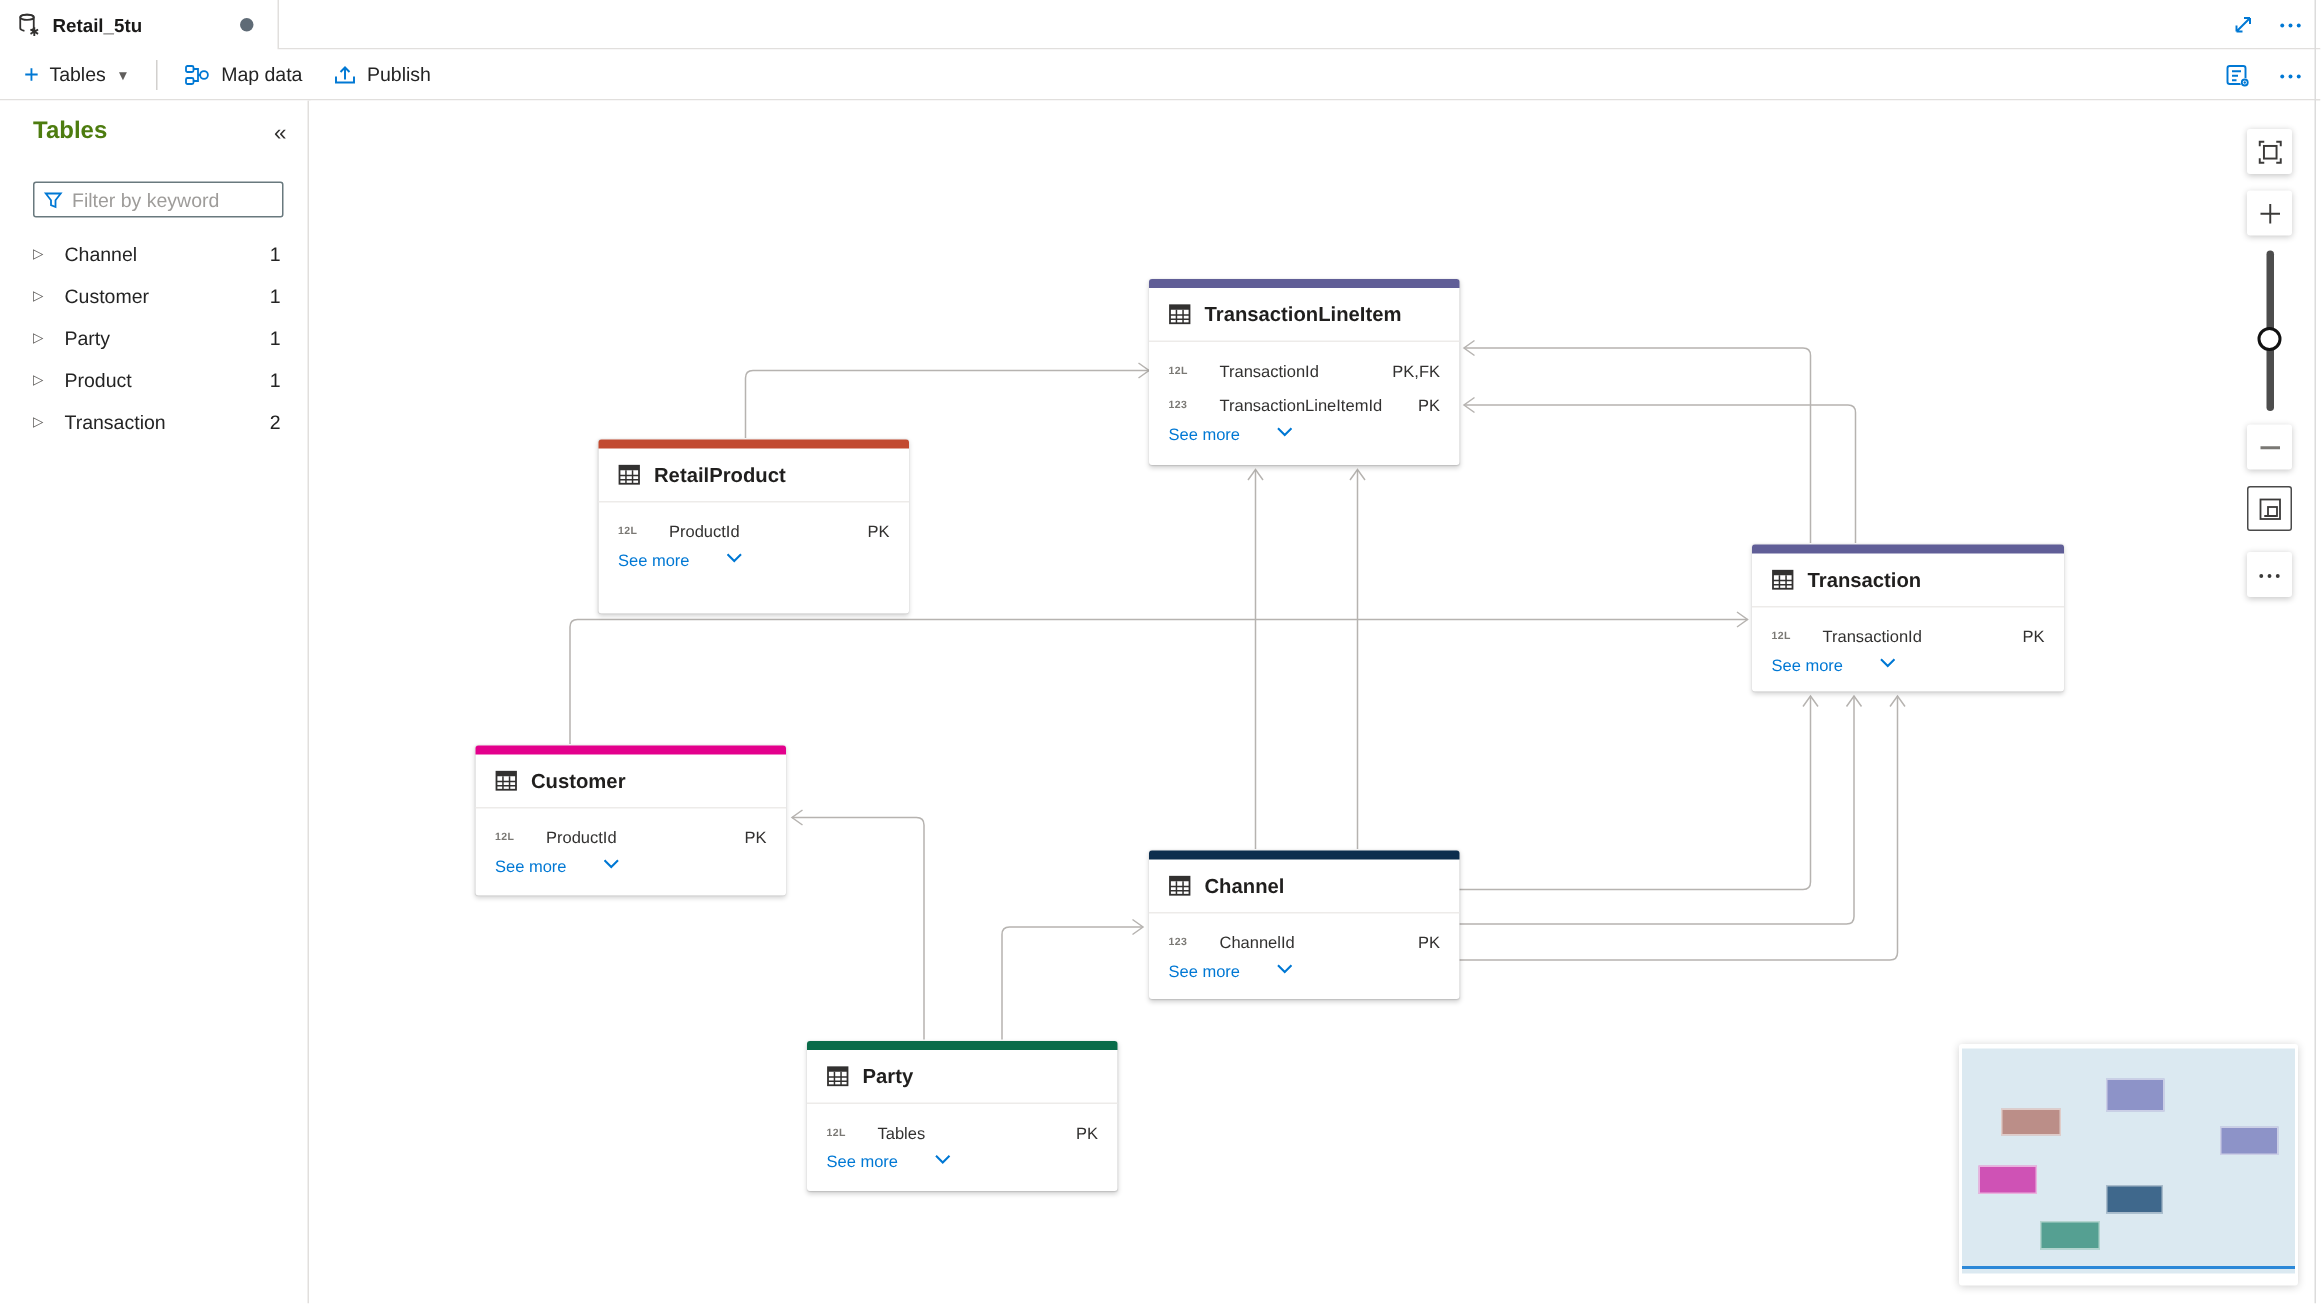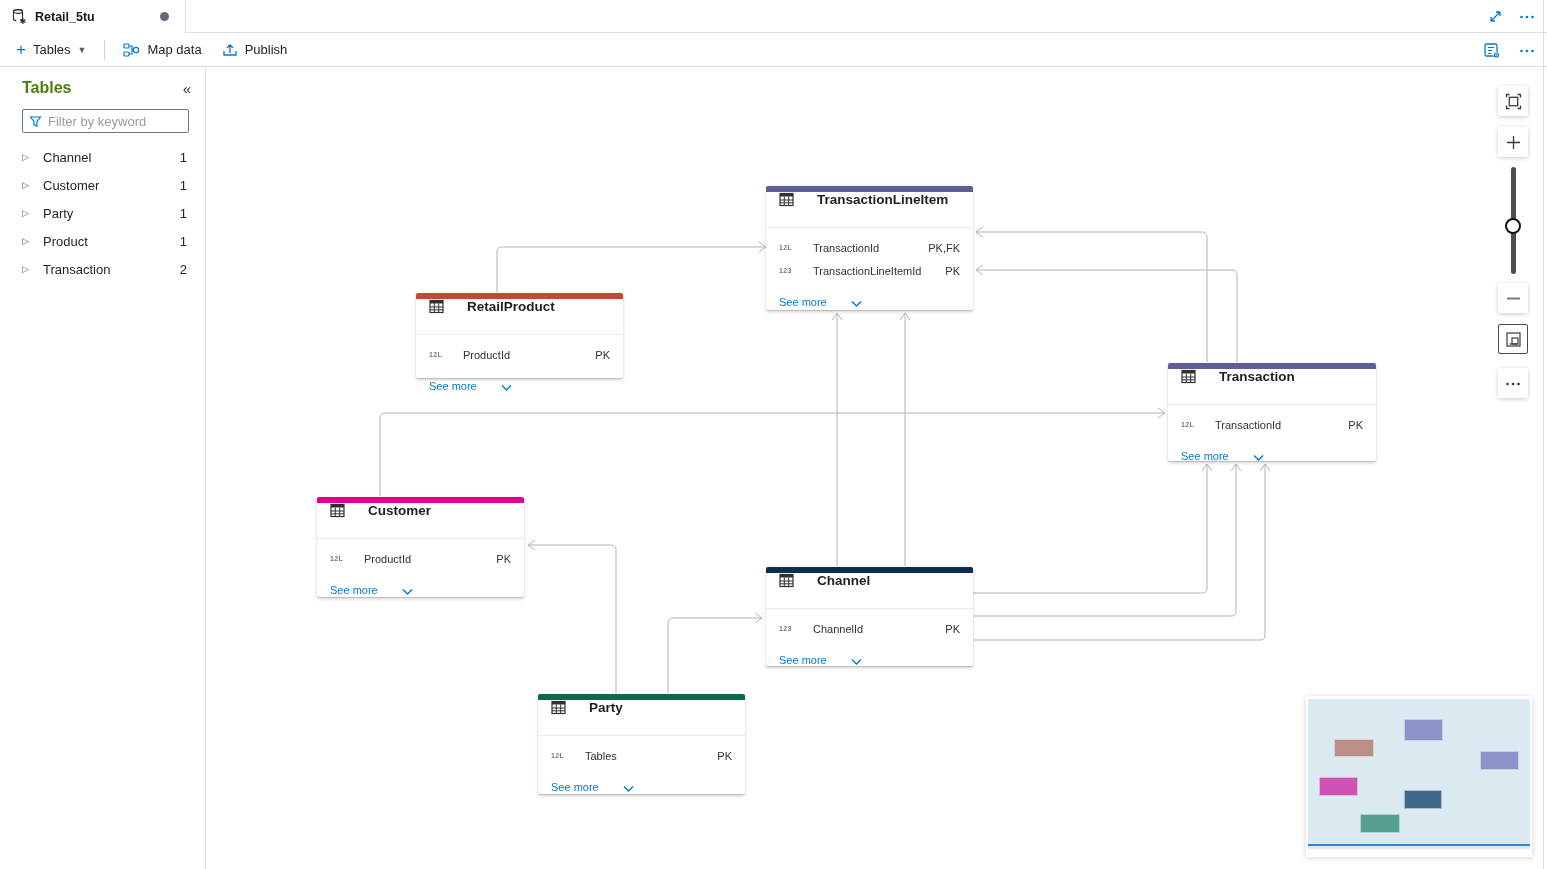--- a/index.html
+++ b/index.html
@@ -19,44 +19,44 @@
   .tb-sep { width:1px; height:20px; background:#d2d0ce; margin:0 8px; }
   .toolbar-right { position:absolute; right:12px; top:33px; height:34px; display:flex; align-items:center; gap:18px; }
   .plus-glyph { color:#0078d4; font-size:17px; font-weight:400; line-height:1; }
   .chev-down { font-size:9px; color:#605e5c; }
 
   
   .sidebar { position:absolute; left:0; top:67px; width:206px; height:802px; background:#fff; border-right:1px solid #e1dfdd; }
   .sidebar-header { display:flex; align-items:center; justify-content:space-between; padding:12px 14px 6px 22px; }
   .sidebar-title { font-size:16px; font-weight:bold; color:#4d7c0f; }
   .collapse-glyph { font-size:15px; color:#323130; cursor:pointer; }
-  .filter-box { margin:6px 16px 10px 22px; width:167px; height:24px; border:1px solid #69797e; border-radius:2px; display:flex; align-items:center; padding:0 6px; gap:6px; }
+  .filter-box { margin:18px 16px 10px 22px; width:167px; height:24px; border:1px solid #69797e; border-radius:2px; display:flex; align-items:center; padding:0 6px; gap:6px; }
   .filter-box input { border:none; outline:none; width:120px; font-size:13px; color:#242424; font-family:"Liberation Sans", sans-serif; }
   .filter-box input::placeholder { color:#9e9c9a; }
   .tree-item { height:28px; display:flex; align-items:center; padding:0 18px 0 22px; gap:12px; font-size:13px; color:#242424; cursor:pointer; }
   .tree-chevron { font-size:9px; color:#605e5c; width:9px; }
   .tree-count { margin-left:auto; }
 
   
   .canvas { position:absolute; left:207px; top:67px; width:1336px; height:802px; background:#fff; }
   .edge-line { position:absolute; left:1543px; top:0; width:1px; height:869px; background:#dcdcdc; }
 
   svg.connector-layer { position:absolute; left:0; top:0; width:1547px; height:869px; pointer-events:none; }
   svg.connector-layer path { stroke:#b6b3b0; fill:none; stroke-width:1; }
 
   
   .table-card { position:absolute; background:#fff; box-shadow:0 0.3px 0.9px rgba(0,0,0,.13), 0 1.6px 3.6px rgba(0,0,0,.18); border-radius:2px; }
   .accent-bar { height:6px; border-radius:2px 2px 0 0; }
-  .card-header { height:36px; display:flex; align-items:flex-start; gap:23px; padding:0 13px; border-bottom:1px solid #edebe9; }
+  .card-header { height:36px; display:flex; align-items:center; gap:9px; padding:0 13px; border-bottom:1px solid #edebe9; }
   .card-title { font-size:13.5px; font-weight:bold; color:#201f1e; }
   .card-body { padding:8px 13px 6px 13px; }
   .field-row { display:flex; align-items:center; height:23px; font-size:11px; color:#323130; gap:18px; }
   .type-glyph { font-size:7px; font-weight:bold; color:#7a7874; width:16px; letter-spacing:.3px; }
   .field-key { margin-left:auto; }
-  .see-more { display:flex; align-items:flex-end; gap:24px; height:24px; margin-top:2px; font-size:11px; color:#0078d4; cursor:pointer; }
+  .see-more { display:flex; align-items:flex-start; gap:24px; height:24px; margin-top:2px; font-size:11px; color:#0078d4; cursor:pointer; }
 
   .acc-tli        { background:#605E97; }
   .acc-product    { background:#C24A30; }
   .acc-transaction{ background:#605E97; }
   .acc-customer   { background:#E3008C; }
   .acc-channel    { background:#0D2E4E; }
   .acc-party      { background:#096B49; }
 
   
   .zoom-btn { position:absolute; left:1498px; width:30px; height:30px; background:#fff; border-radius:2px; box-shadow:0 1px 4px rgba(0,0,0,.22); display:flex; align-items:center; justify-content:center; cursor:pointer; color:#3b3a39; font-size:16px; }
@@ -253,21 +253,21 @@
     </div>
     <div class="see-more">
       <span>See more</span>
       <svg width="11" height="8" viewBox="0 0 11 8">
           <path d="M1 1.5 L5.5 6 L10 1.5" fill="none" stroke="#0078d4" stroke-width="1.4"></path>
         </svg>
     </div>
   </div>
 </div>
 
-<div class="table-card" style="left:416px; top:293px; width:207px; height:85px;">
+<div class="table-card" style="left:399px; top:293px; width:207px; height:116px;">
   <div class="accent-bar acc-product"></div>
   <div class="card-header">
     <span class="icon">
         <svg width="15" height="15" viewBox="0 0 15 15">
           <rect x="1" y="1.5" width="13" height="12" fill="none" stroke="#323130" stroke-width="1.2"></rect>
           <rect x="1" y="1.5" width="13" height="3" fill="#323130"></rect>
           <path d="M5.3 4.5 v9 M9.7 4.5 v9 M1 8 h13 M1 10.8 h13" stroke="#323130" stroke-width="1"></path>
         </svg>
       </span>
     <span class="card-title">RetailProduct</span>

